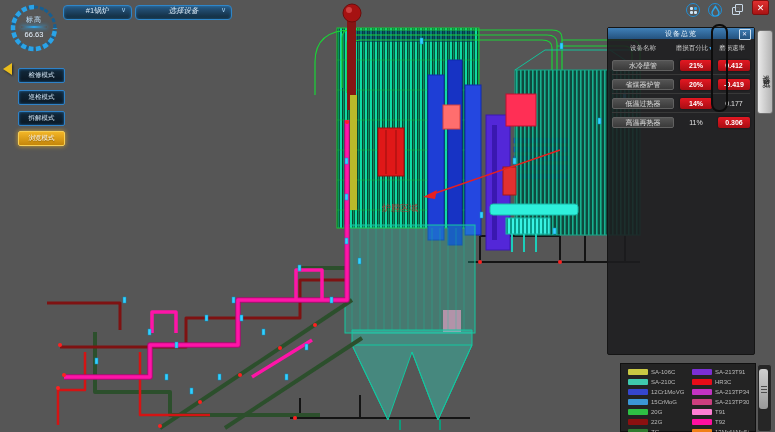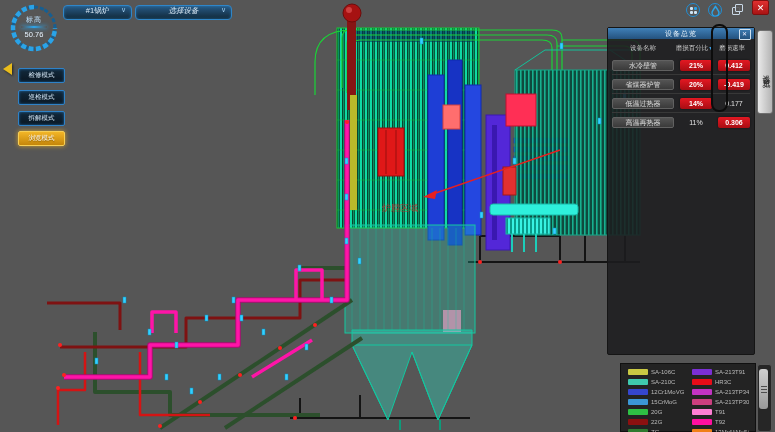--- a/index.html
+++ b/index.html
@@ -265,21 +265,21 @@
   <text x="382" y="211" font-size="9" fill="#c03030" opacity="0.85">炉膛区域</text>
 </svg>
 
 <div class="abs gauge">
   <svg width="52" height="52">
     <circle cx="26" cy="26" r="21" fill="none" stroke="#155f93" stroke-width="3" stroke-dasharray="4 2" transform="rotate(-60 26 26)"></circle>
     <path d="M26 5 A21 21 0 1 0 47 26" fill="none" stroke="#2aa3e8" stroke-width="4.5" stroke-dasharray="5 2.5"></path>
   </svg>
   <div class="txt lbl abs">标高</div>
   <div class="sep"></div>
-  <div class="txt val abs">50.76</div>
+  <div class="txt val abs">66.63</div>
 </div>
 
 <div class="abs dd dd1">
   <span>#1锅炉</span>
   <span class="chev">∨</span>
 </div>
 <div class="abs dd dd2">
   <span>选择设备</span>
   <span class="chev">∨</span>
 </div>

